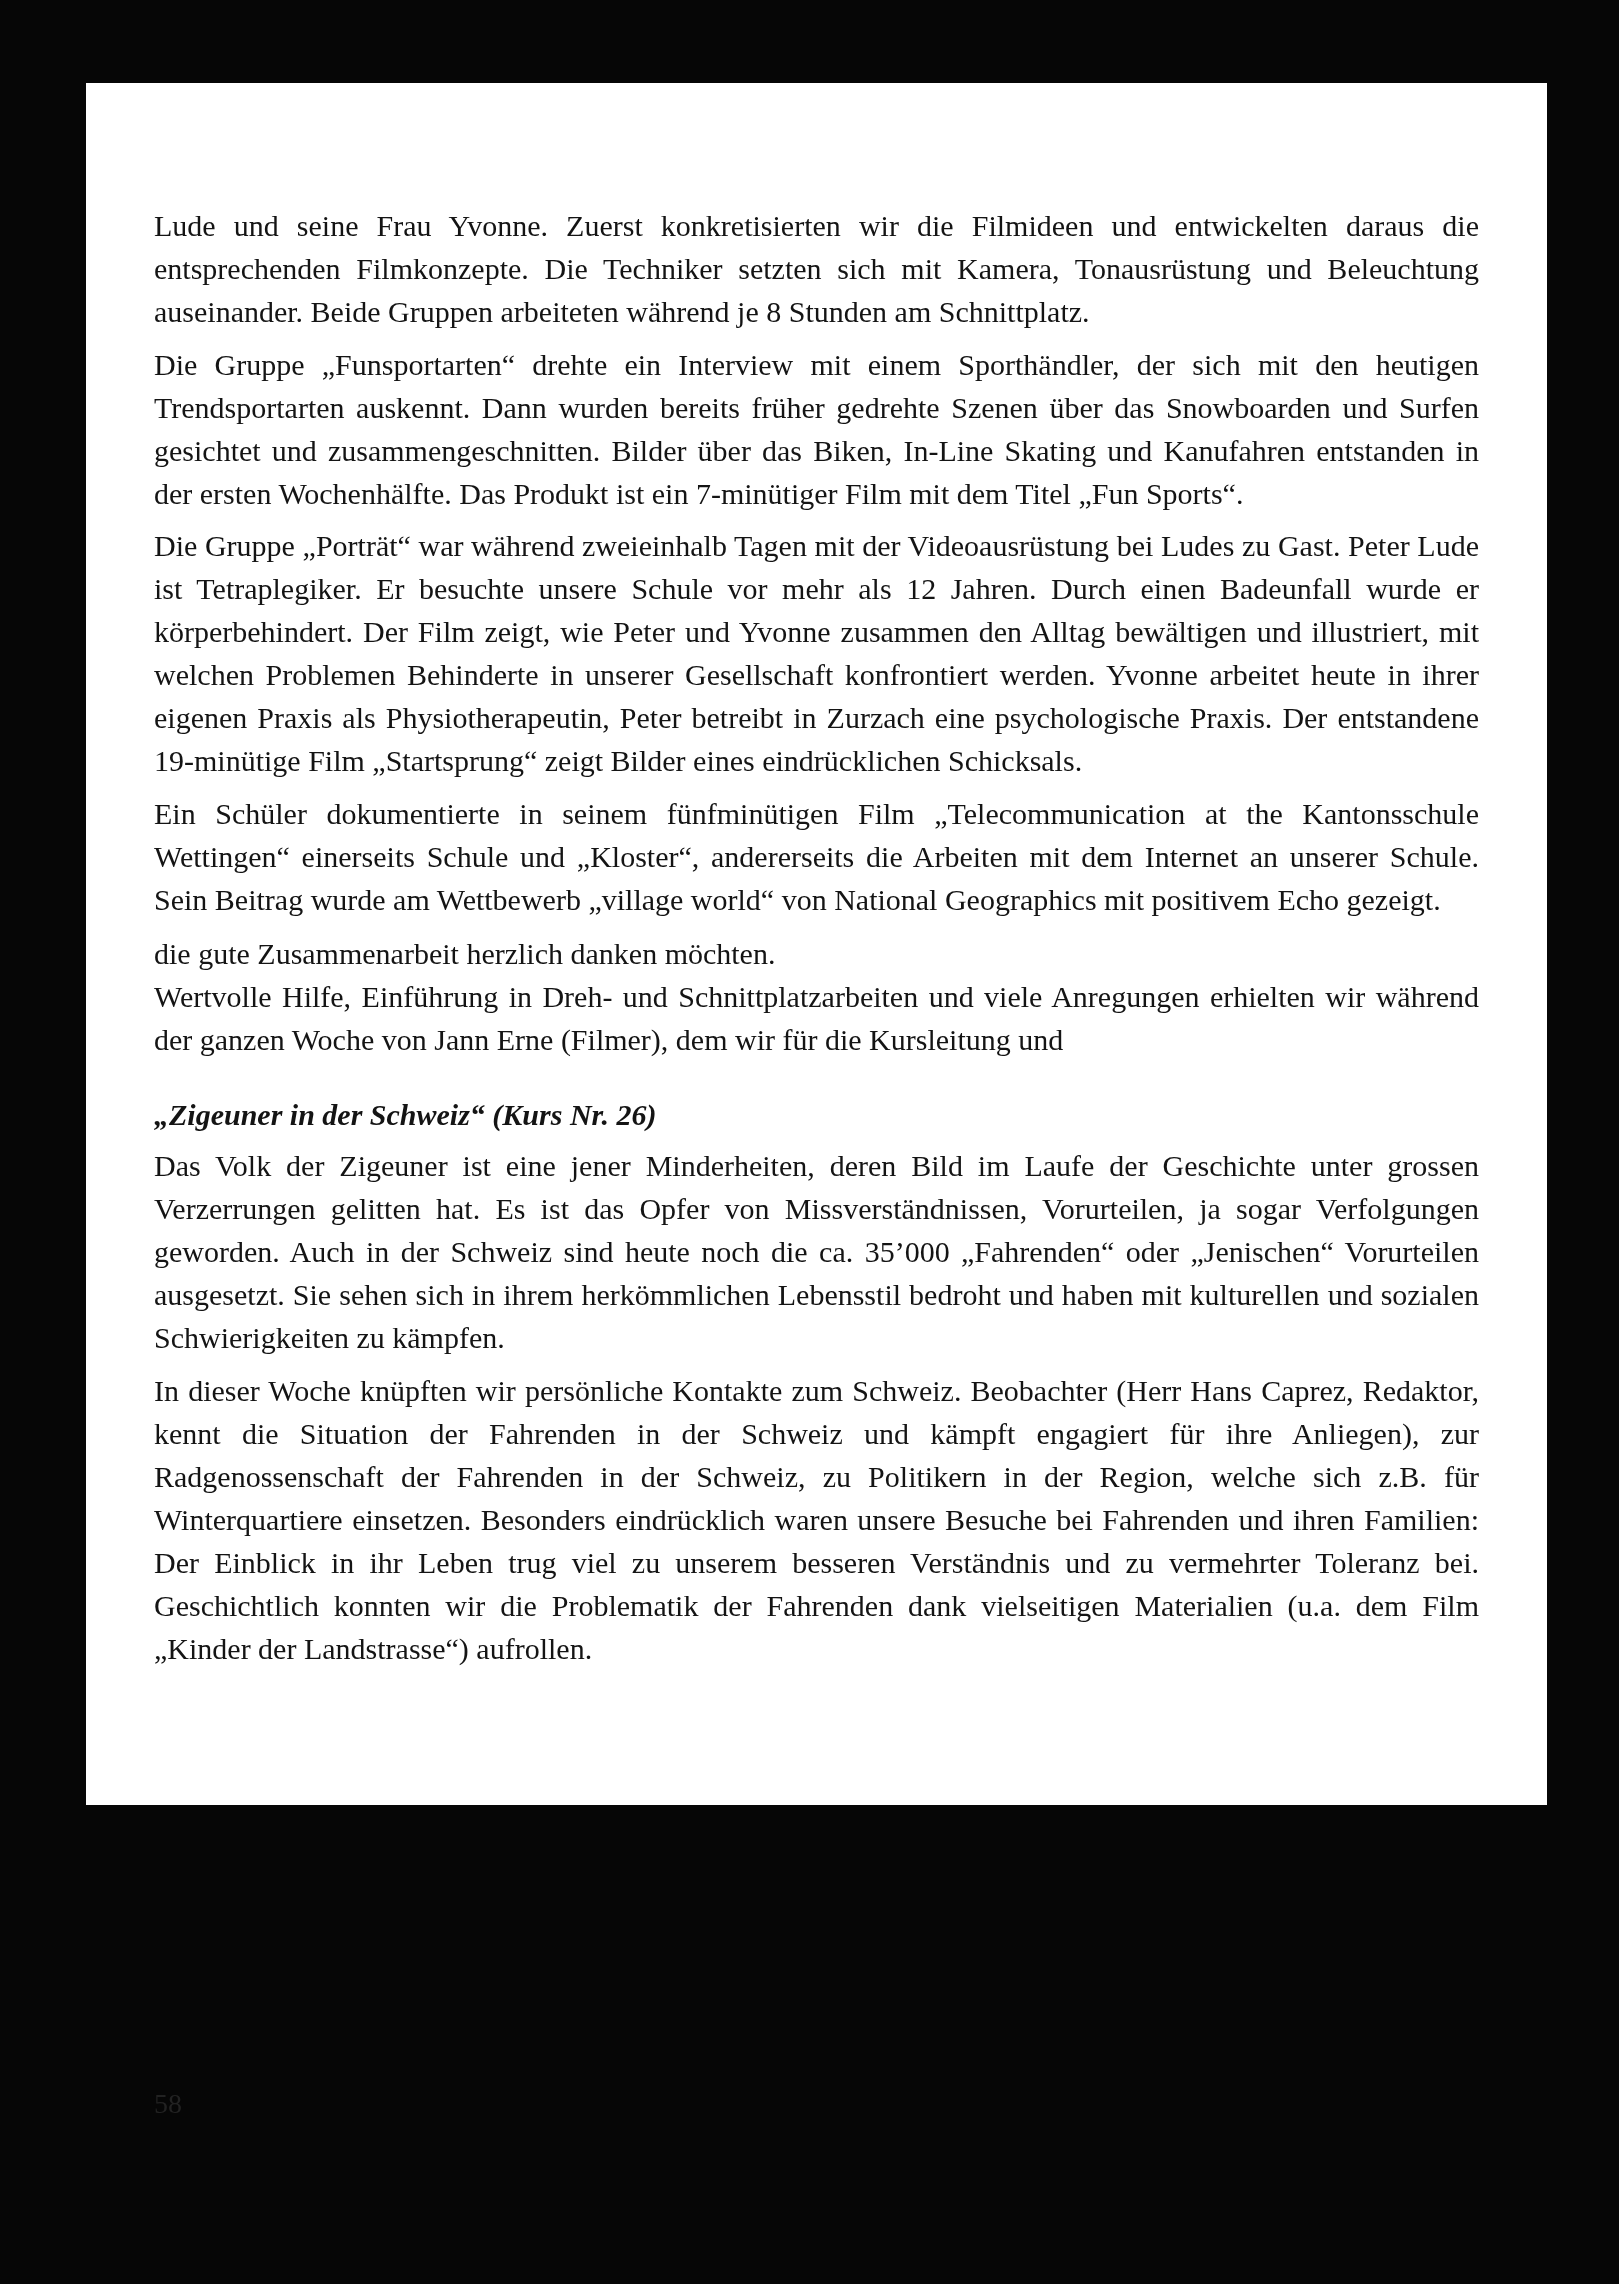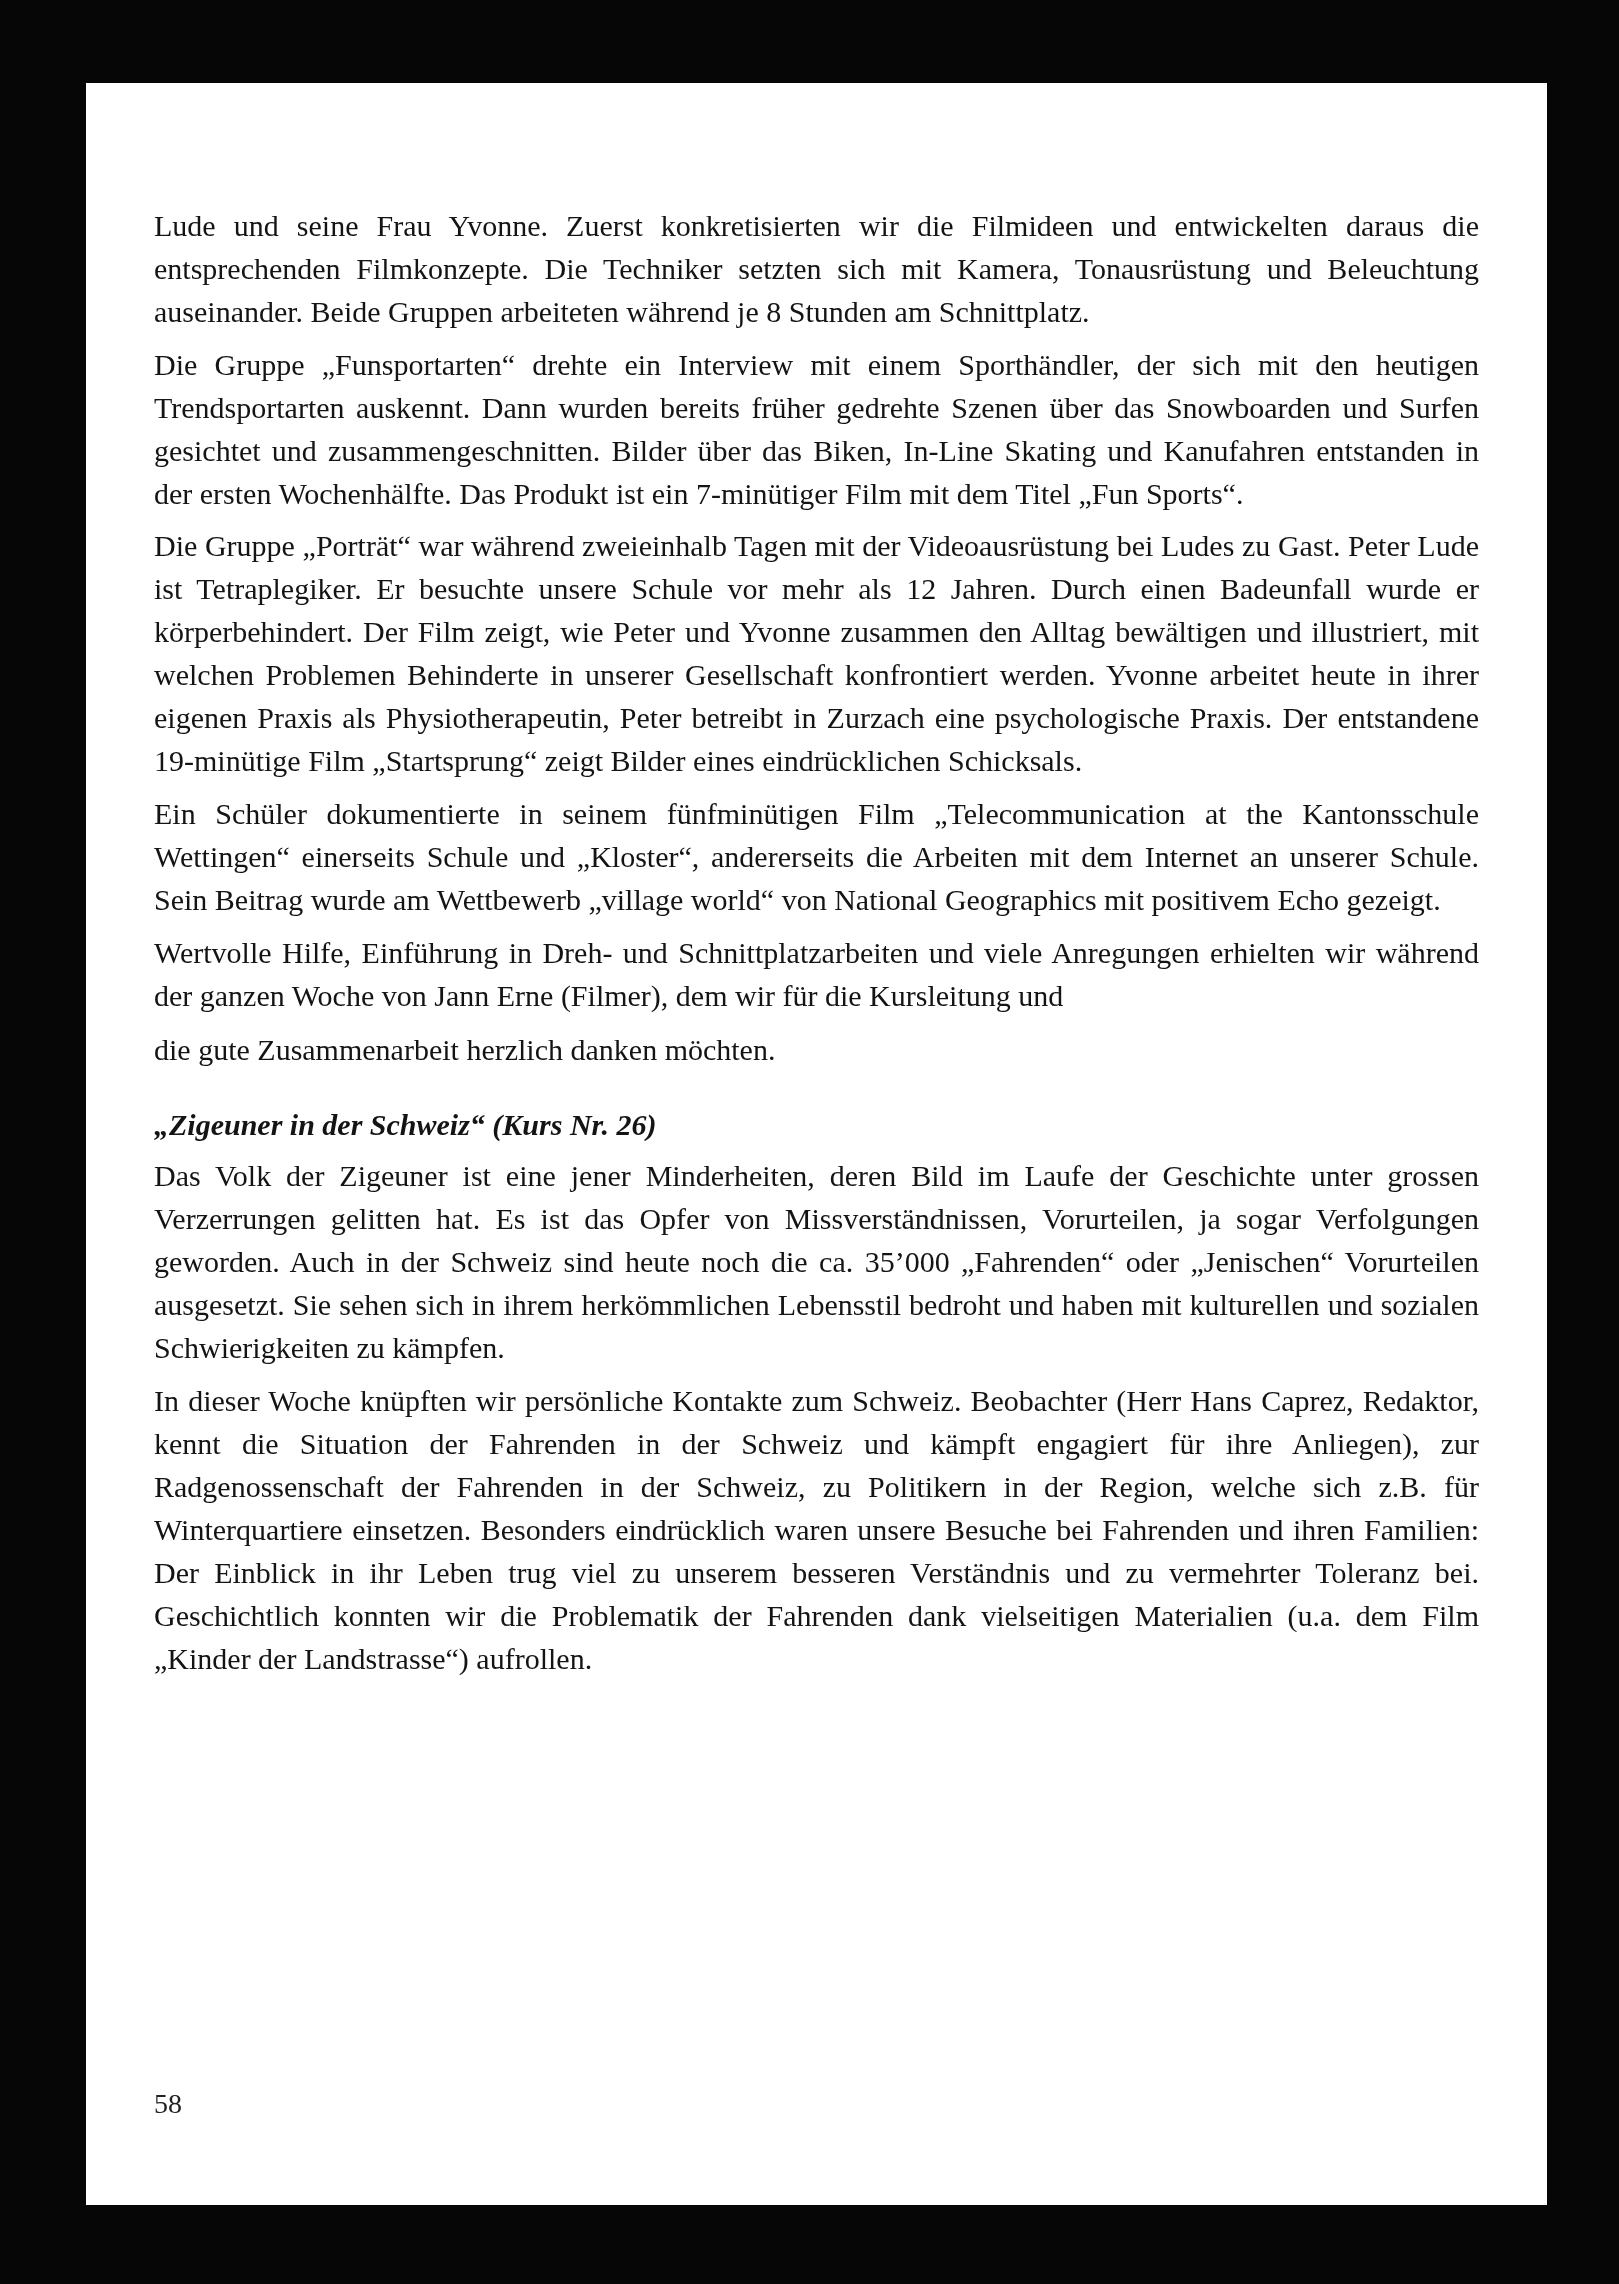--- a/index.html
+++ b/index.html
@@ -11,21 +11,21 @@
       height: 2284px;
       background: #060606;
       position: relative;
       overflow: hidden;
     }
     .page {
       position: absolute;
       left: 86px;
       top: 83px;
       width: 1461px;
-      height: 2122px;
+      height: 1722px;
       background: #ffffff;
       box-sizing: border-box;
     }
     .content {
       position: absolute;
       left: 68px;
       top: 121px;
       width: 1325px;
       font-family: "Liberation Serif", "DejaVu Serif", serif;
       font-size: 30px;
@@ -60,22 +60,22 @@
 
 <div class="page">
   <div class="content">
 
     <p class="para">Lude und seine Frau Yvonne. Zuerst konkretisierten wir die Filmideen und entwickelten daraus die entsprechenden Filmkonzepte. Die Techniker setzten sich mit Kamera, Tonausrüstung und Beleuchtung auseinander. Beide Gruppen arbeiteten während je 8 Stunden am Schnittplatz.</p>
     <p class="para">Die Gruppe „Funsportarten“ drehte ein Interview mit einem Sporthändler, der sich mit den heutigen Trendsportarten auskennt. Dann wurden bereits früher gedrehte Szenen über das Snowboarden und Surfen gesichtet und zusammengeschnitten. Bilder über das Biken, In-Line Skating und Kanufahren entstanden in der ersten Wochenhälfte. Das Produkt ist ein 7-minütiger Film mit dem Titel „Fun Sports“.</p>
     <p class="para">Die Gruppe „Porträt“ war während zweieinhalb Tagen mit der Videoausrüstung bei Ludes zu Gast. Peter Lude ist Tetraplegiker. Er besuchte unsere Schule vor mehr als 12 Jahren. Durch einen Badeunfall wurde er körperbehindert. Der Film zeigt, wie Peter und Yvonne zusammen den Alltag bewältigen und illustriert, mit welchen Problemen Behinderte in unserer Gesellschaft konfrontiert werden. Yvonne arbeitet heute in ihrer eigenen Praxis als Physiotherapeutin, Peter betreibt in Zurzach eine psychologische Praxis. Der entstandene 19-minütige Film „Startsprung“ zeigt Bilder eines eindrücklichen Schicksals.</p>
     <p class="para">Ein Schüler dokumentierte in seinem fünfminütigen Film „Telecommunication at the Kantonsschule Wettingen“ einerseits Schule und „Kloster“, andererseits die Arbeiten mit dem Internet an unserer Schule. Sein Beitrag wurde am Wettbewerb „village world“ von National Geographics mit positivem Echo gezeigt.</p>
 
     <p class="para line-break-para">
+      <span class="ln" style="margin-top:11.3px">die gute Zusammenarbeit herzlich danken möchten.</span>
       <span class="ln">Wertvolle Hilfe, Einführung in Dreh- und Schnittplatzarbeiten und viele Anregungen erhielten wir während der ganzen Woche von Jann Erne (Filmer), dem wir für die Kursleitung und</span>
-      <span class="ln" style="margin-top:11.3px">die gute Zusammenarbeit herzlich danken möchten.</span>
     </p>
 
     <div class="heading">„Zigeuner in der Schweiz“ (Kurs Nr. 26)</div>
 
     <p class="para">Das Volk der Zigeuner ist eine jener Minderheiten, deren Bild im Laufe der Geschichte unter grossen Verzerrungen gelitten hat. Es ist das Opfer von Missverständnissen, Vorurteilen, ja sogar Verfolgungen geworden. Auch in der Schweiz sind heute noch die ca. 35’000 „Fahrenden“ oder „Jenischen“ Vorurteilen ausgesetzt. Sie sehen sich in ihrem herkömmlichen Lebensstil bedroht und haben mit kulturellen und sozialen Schwierigkeiten zu kämpfen.</p>
     <p class="para">In dieser Woche knüpften wir persönliche Kontakte zum Schweiz. Beobachter (Herr Hans Caprez, Redaktor, kennt die Situation der Fahrenden in der Schweiz und kämpft engagiert für ihre Anliegen), zur Radgenossenschaft der Fahrenden in der Schweiz, zu Politikern in der Region, welche sich z.B. für Winterquartiere einsetzen. Besonders eindrücklich waren unsere Besuche bei Fahrenden und ihren Familien: Der Einblick in ihr Leben trug viel zu unserem besseren Verständnis und zu vermehrter Toleranz bei. Geschichtlich konnten wir die Problematik der Fahrenden dank vielseitigen Materialien (u.a. dem Film „Kinder der Landstrasse“) aufrollen.</p>
 
   </div>
 
   <div class="page-number">58</div>

